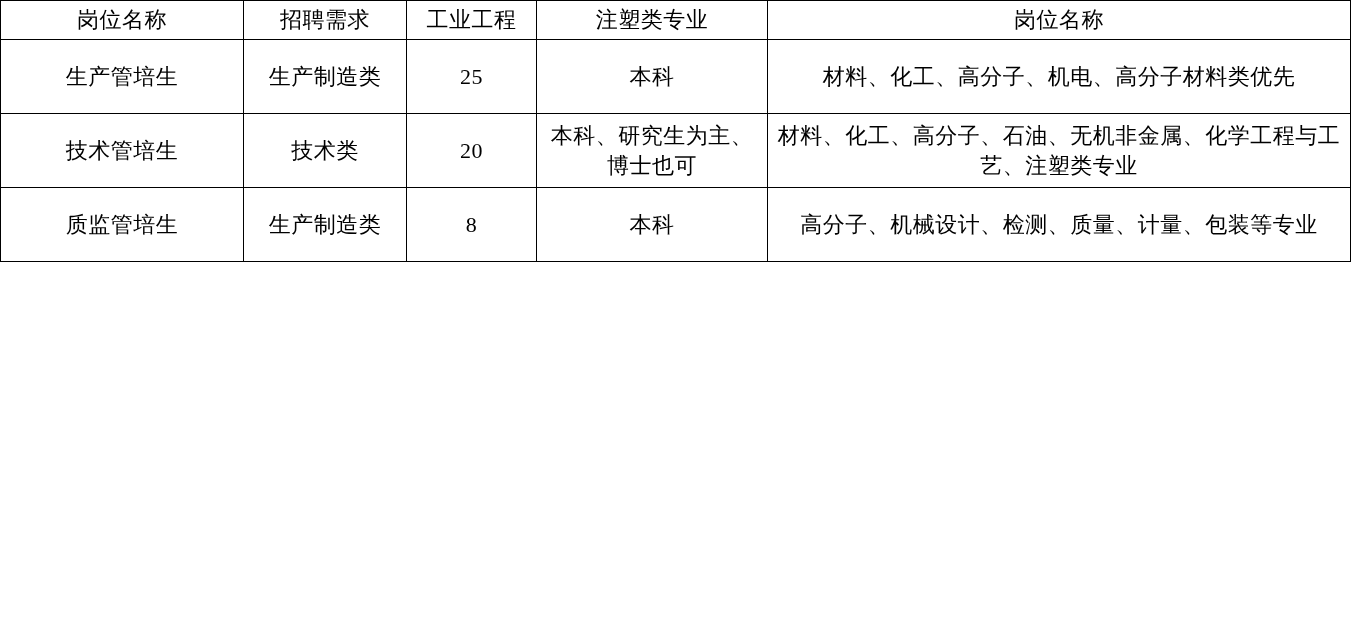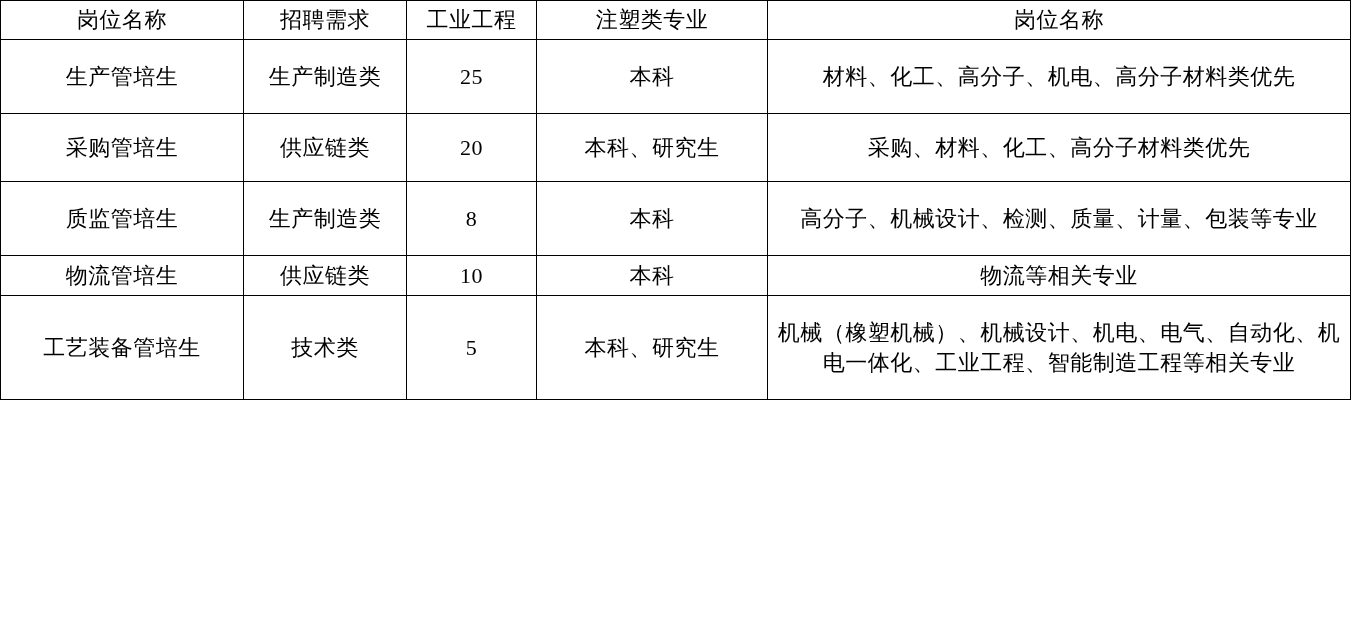--- a/index.html
+++ b/index.html
@@ -80,43 +80,29 @@
       </tr>
     </thead>
     <tbody>
       <tr class="row-h-tall">
         <td>生产管培生</td>
         <td>生产制造类</td>
         <td>25</td>
         <td>本科</td>
         <td class="major">材料、化工、高分子、机电、高分子材料类优先</td>
       </tr>
-      <tr class="row-h-mid">
-        <td>采购管培生</td>
-        <td>供应链类</td>
+      <tr class="row-h-tall">
+        <td>技术管培生</td>
+        <td>技术类</td>
         <td>20</td>
-        <td>本科、研究生</td>
-        <td class="major">采购、材料、化工、高分子材料类优先</td>
+        <td>本科、研究生为主、博士也可</td>
+        <td class="major">材料、化工、高分子、石油、无机非金属、化学工程与工艺、注塑类专业</td>
       </tr>
       <tr class="row-h-tall">
         <td>质监管培生</td>
         <td>生产制造类</td>
         <td>8</td>
         <td>本科</td>
         <td class="major">高分子、机械设计、检测、质量、计量、包装等专业</td>
       </tr>
-      <tr class="row-h-low">
-        <td>物流管培生</td>
-        <td>供应链类</td>
-        <td>10</td>
-        <td>本科</td>
-        <td class="major">物流等相关专业</td>
-      </tr>
-      <tr class="row-h-xtall">
-        <td>工艺装备管培生</td>
-        <td>技术类</td>
-        <td>5</td>
-        <td>本科、研究生</td>
-        <td class="major">机械（橡塑机械）、机械设计、机电、电气、自动化、机电一体化、工业工程、智能制造工程等相关专业</td>
-      </tr>
     </tbody>
   </table>
 </div>
 
 </body></html>

